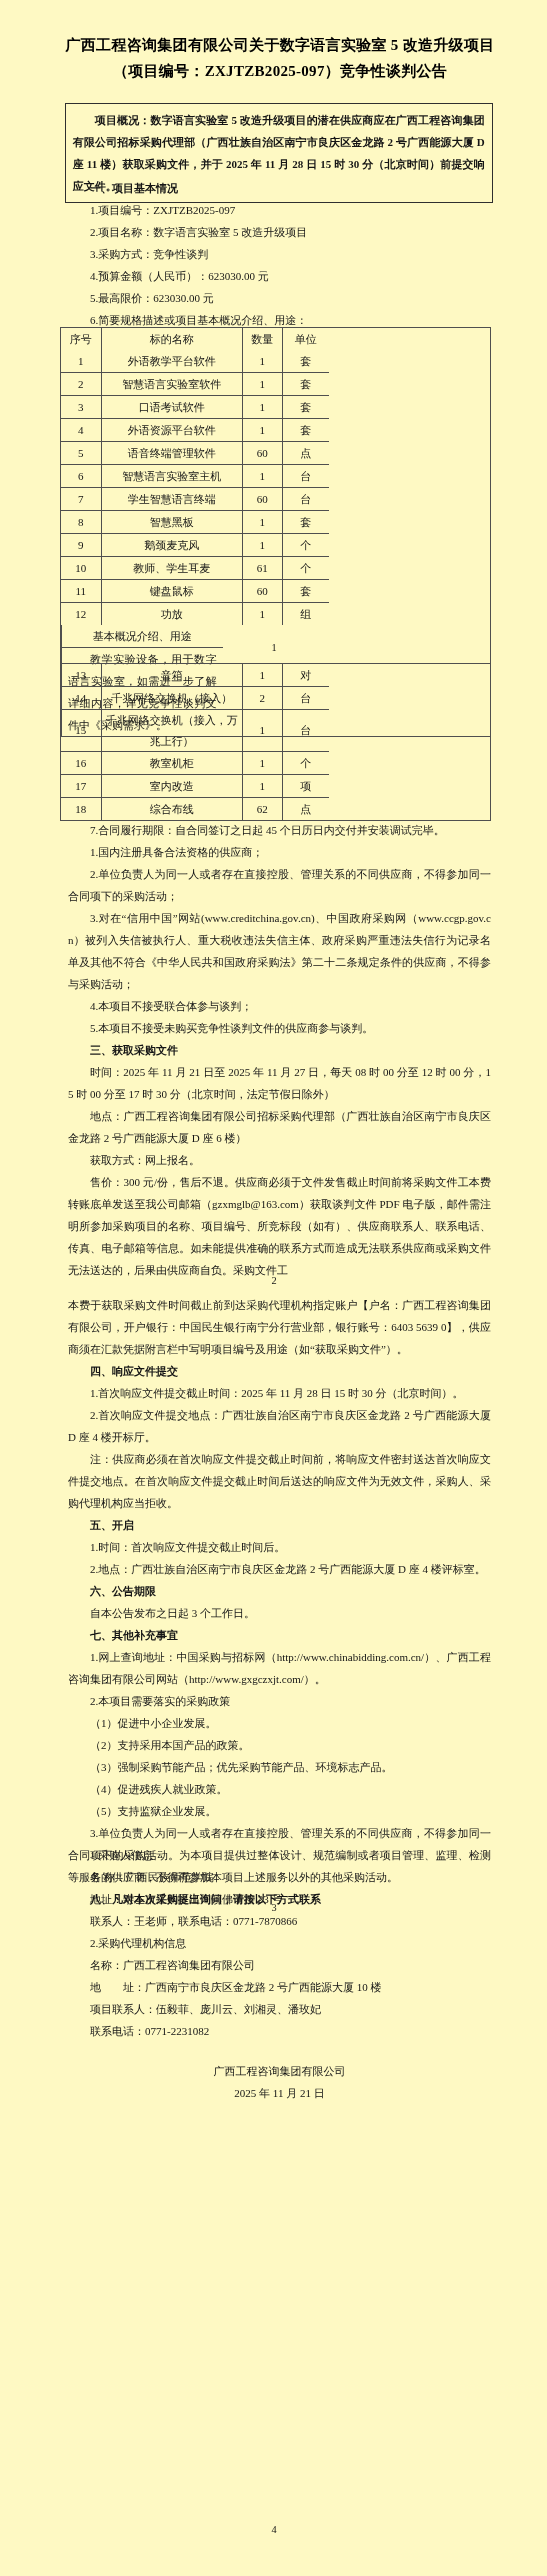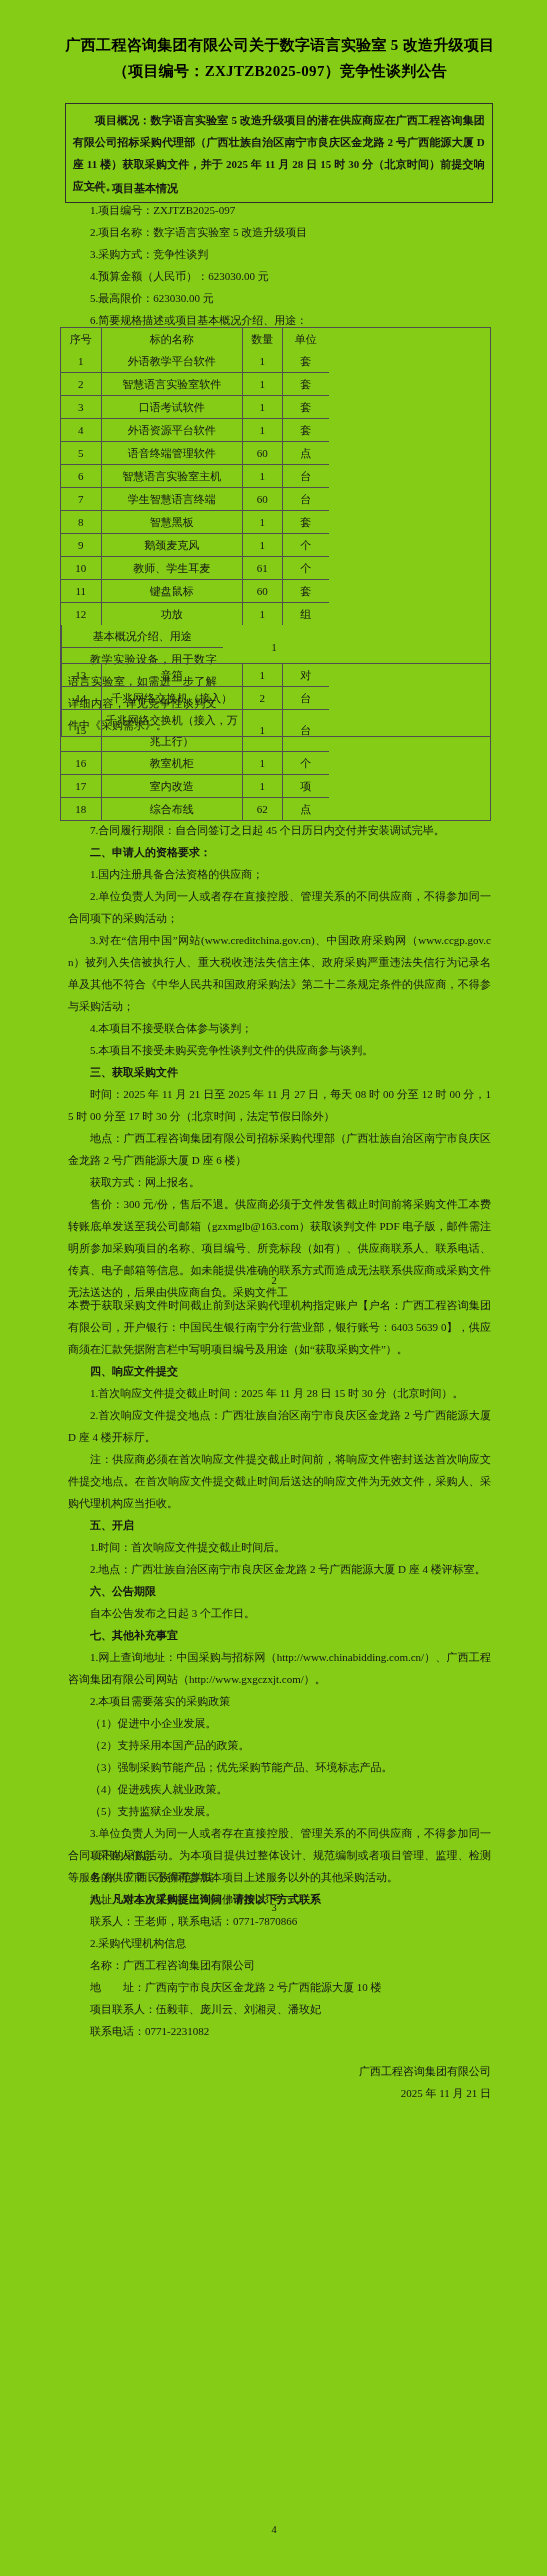--- a/index.html
+++ b/index.html
@@ -2,21 +2,21 @@
 <html lang="zh" style="font-size:11px"><head>
 <meta charset="utf-8">
 <style>
   :root{
     --ink:#151515;
     --line:#4f4f4f;
   }
   html,body{margin:0;padding:0;background:#ffffff;}
   .doc{
     position:relative;width:548px;height:2576px;margin:0;
-    background:#84cc16;color:var(--ink);
+    background:#fef9c3;color:var(--ink);
     font-family:"Liberation Serif","DejaVu Serif",serif;
     font-size:11px;line-height:22px;overflow:hidden;
   }
   .abs{position:absolute;left:68px;width:423px;}
   .doc-title{
     left:63px;width:434px;text-align:center;font-weight:bold;color:#000;
     font-size:15px;line-height:26px;letter-spacing:0.3px;
   }
   .overview-box{
     left:65px;width:412px;
@@ -38,21 +38,21 @@
   }
   .c-no{width:40px;}
   .c-name{width:141px;}
   .c-qty{width:40px;}
   .c-unit{flex:1;}
   .trow span + span{border-left:0.7px solid var(--line);}
   .tright{width:162px;border-left:0.7px solid var(--line);display:flex;flex-direction:column;box-sizing:border-box;}
   .rhead{height:22.6px;border-bottom:0.7px solid var(--line);display:flex;align-items:center;justify-content:center;box-sizing:border-box;}
   .rbody{flex:1;display:flex;align-items:center;padding:0 6.2px;}
   .rbody p{margin:0;text-indent:2em;text-align:justify;line-height:22px;}
-  .sig{text-align:right;margin:0;line-height:22px;}
+  .sig{text-align:center;margin:0;line-height:22px;}
   .sig-wrap{margin-top:18px;}
 </style>
 </head>
 <body>
 
 <div class="doc">
 
   <div class="abs doc-title" style="top:31.5px;">
     <div>广西工程咨询集团有限公司关于数字语言实验室 5 改造升级项目</div>
     <div>（项目编号：ZXJTZB2025-097）竞争性谈判公告</div>
@@ -231,21 +231,20 @@
           </div>
       </div>
       <div class="tright">
         <div class="rbody"></div>
       </div>
     </div>
   </div>
 
   <div class="abs" style="top:819px;">
     <p class="para">7.合同履行期限：自合同签订之日起 45 个日历日内交付并安装调试完毕。</p>
-    <p class="heading">二、申请人的资格要求：</p>
     <div>
 
     <p class="para">1.国内注册具备合法资格的供应商；</p>
         <p class="para">2.单位负责人为同一人或者存在直接控股、管理关系的不同供应商，不得参加同一合同项下的采购活动；</p>
         <p class="para">3.对在“信用中国”网站(www.creditchina.gov.cn)、中国政府采购网（www.ccgp.gov.cn）被列入失信被执行人、重大税收违法失信主体、政府采购严重违法失信行为记录名单及其他不符合《中华人民共和国政府采购法》第二十二条规定条件的供应商，不得参与采购活动；</p>
         <p class="para">4.本项目不接受联合体参与谈判；</p>
         <p class="para">5.本项目不接受未购买竞争性谈判文件的供应商参与谈判。</p>
       </div>
     <p class="heading">三、获取采购文件</p>
     <p class="para">时间：2025 年 11 月 21 日至 2025 年 11 月 27 日，每天 08 时 00 分至 12 时 00 分，15 时 00 分至 17 时 30 分（北京时间，法定节假日除外）</p>

